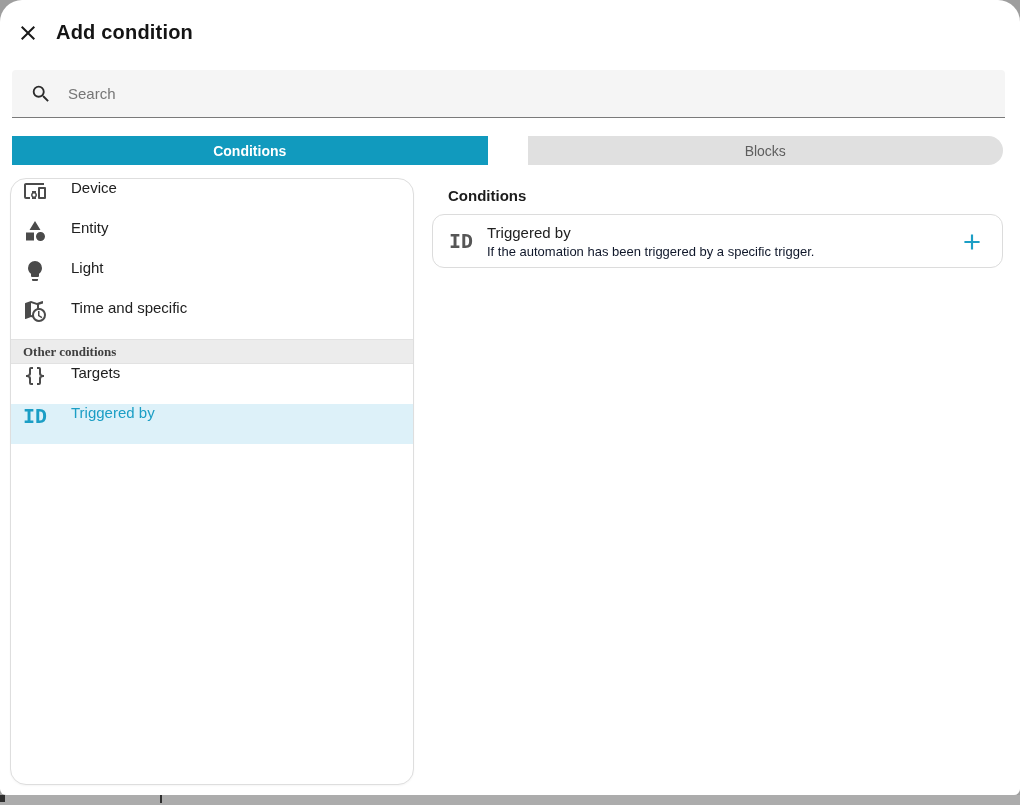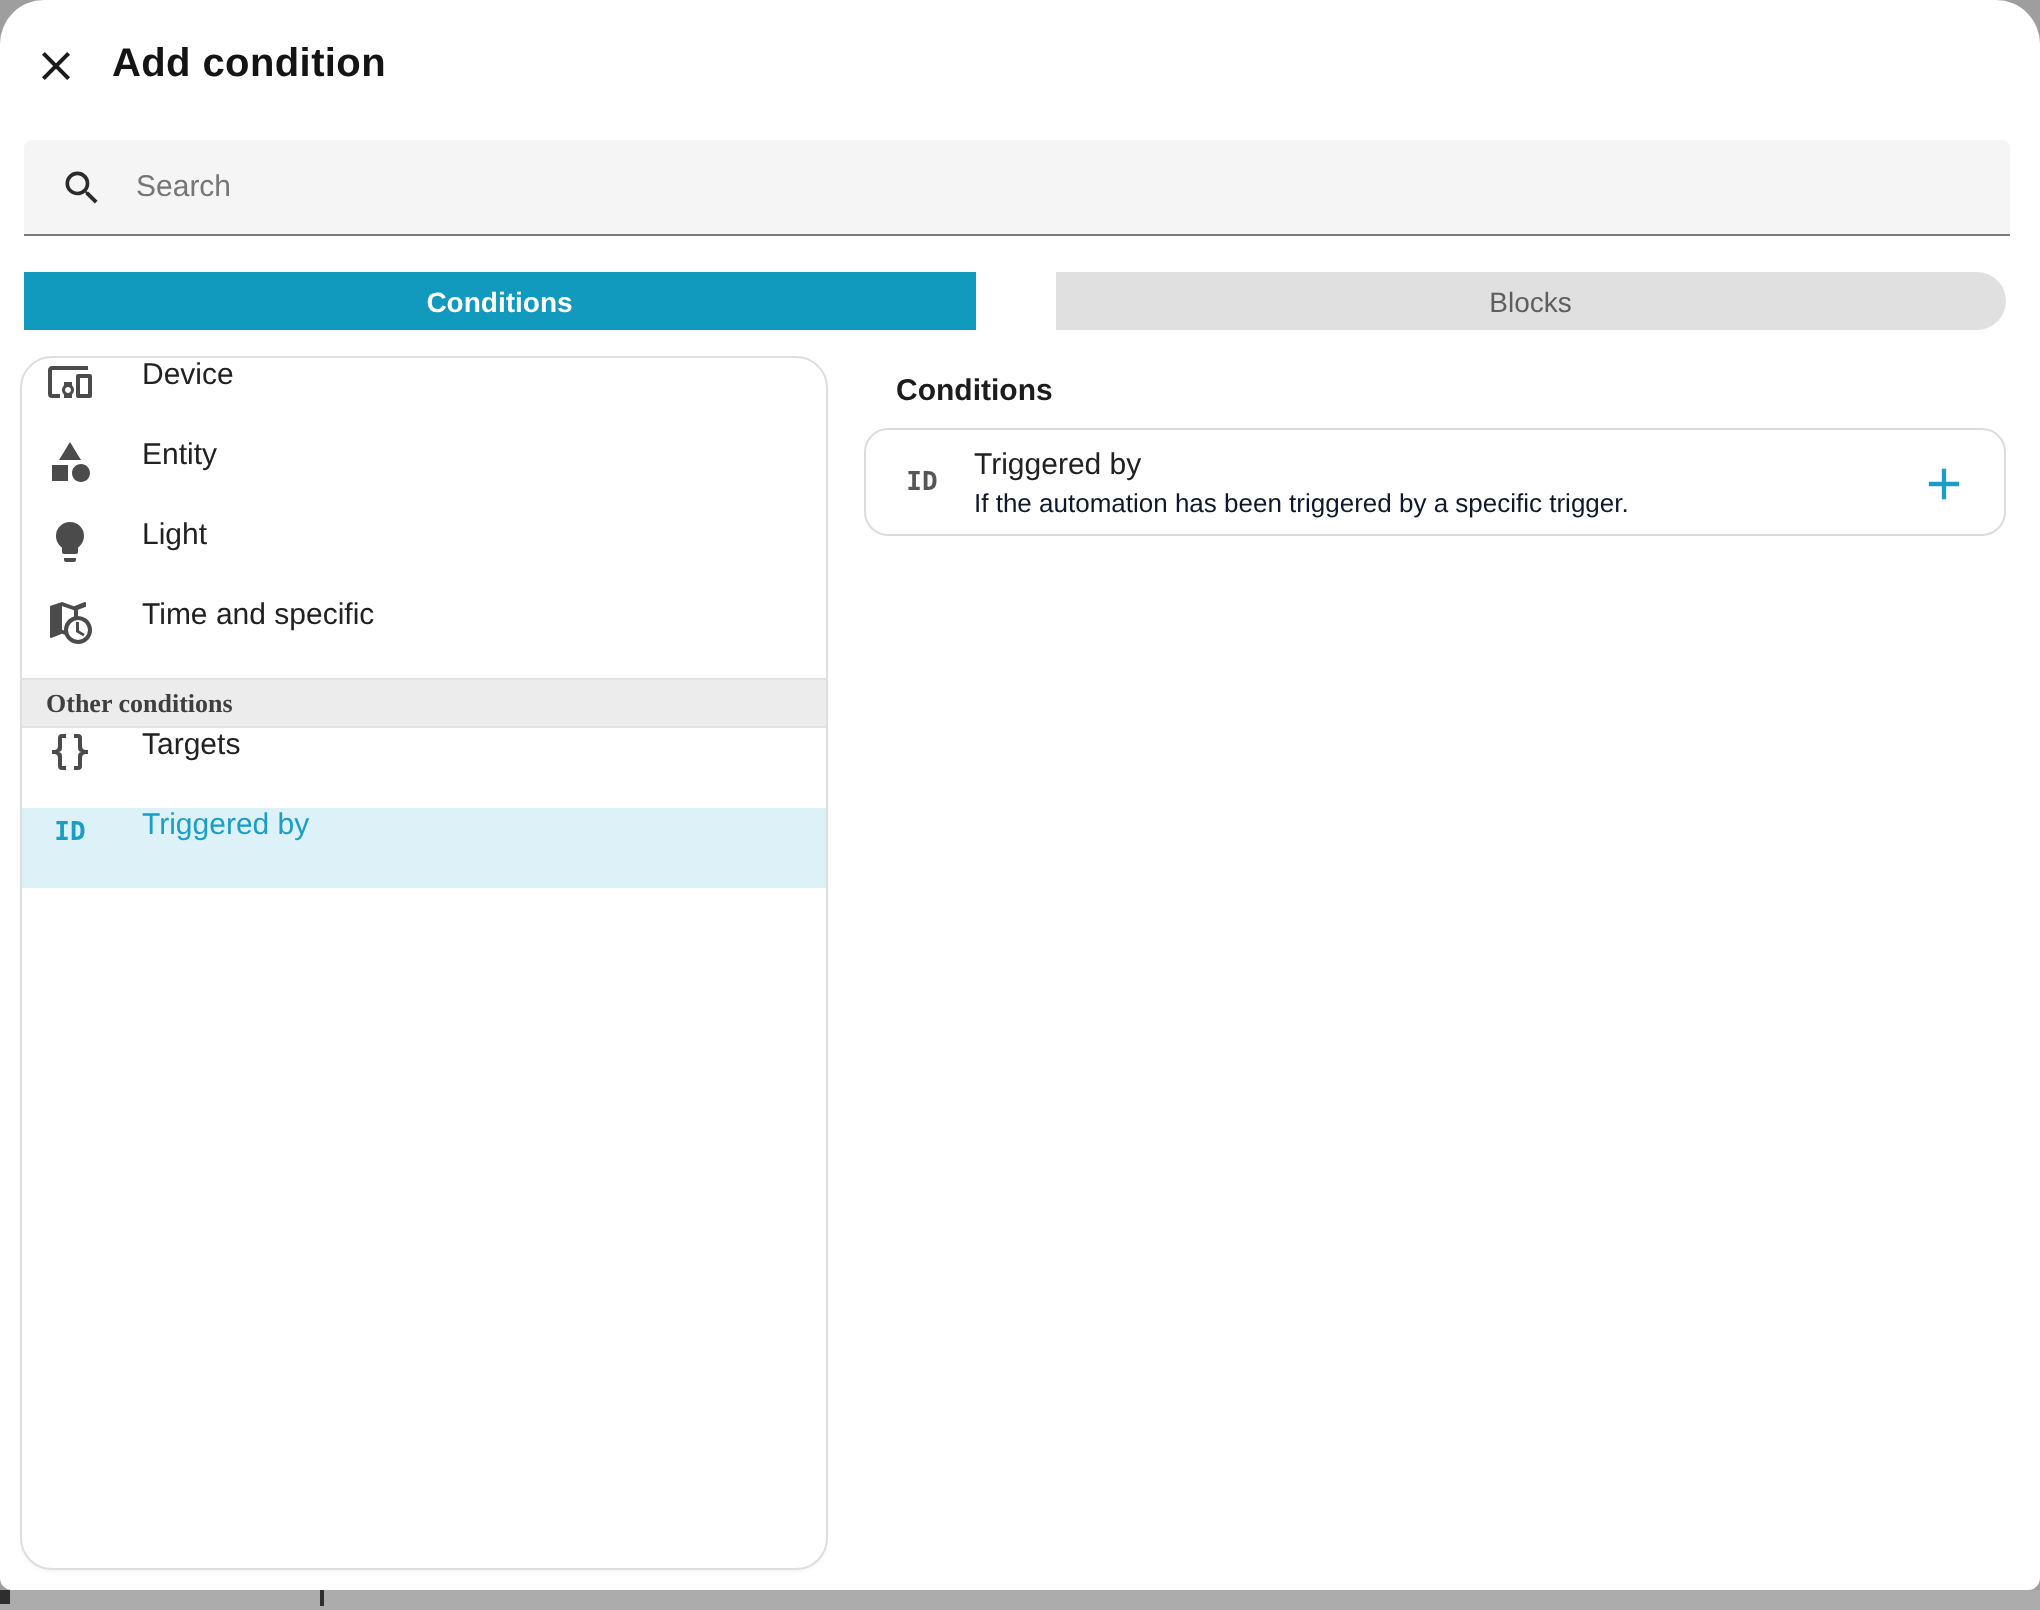--- a/index.html
+++ b/index.html
@@ -62,21 +62,21 @@
   .side-item .it-label { margin-left:24px; font-size:15px; color:#212121; }
   .side-item.selected { background:var(--selected-bg,#ddf1f9); }
   .side-item.selected .it-icon { color:var(--accent-text,#1b9ec5); }
   .side-item.selected .it-label { color:var(--accent-text,#1b9ec5); }
   .group-header {
     height:25px; background:#ececec; display:flex; align-items:center;
     padding:0 12px; font-size:13px; font-weight:700; color:#3f3f3f;
     border-top:1px solid #e2e2e2; border-bottom:1px solid #e2e2e2;font-family:Liberation Serif, serif;
   }
   .id-glyph {
-    font-family:"DejaVu Sans Mono", monospace; font-weight:700; font-size:13px;
+    font-family:"DejaVu Sans Mono", monospace; font-weight:700; font-size:20px;
     letter-spacing:0px;
   }
 
   
   .content { position:absolute; left:430px; top:178px; width:573px; }
   .section-title {
     padding:9px 18px 10px 18px; font-size:15px; font-weight:700; color:#1c1c1c;
   }
   .option-card {
     position:relative; height:54px; background:#ffffff;

